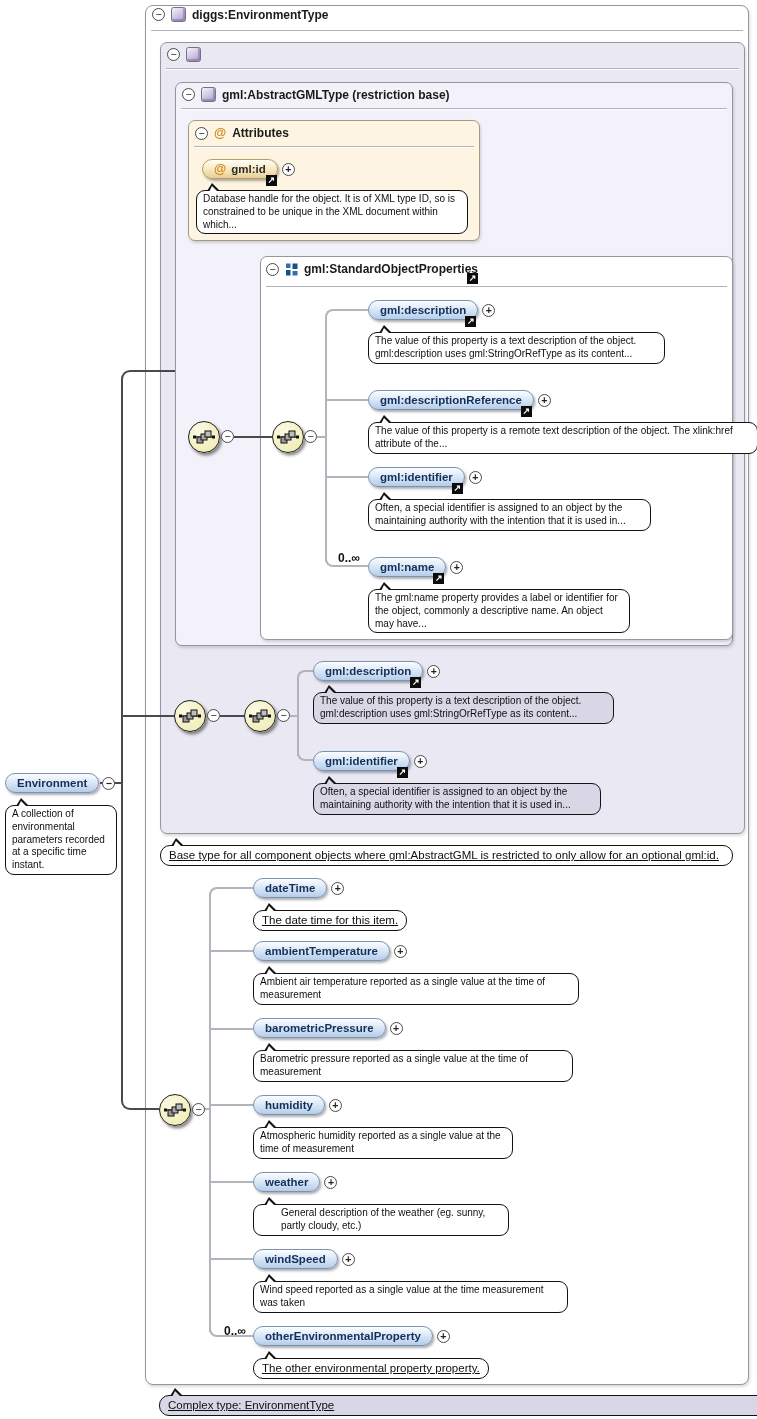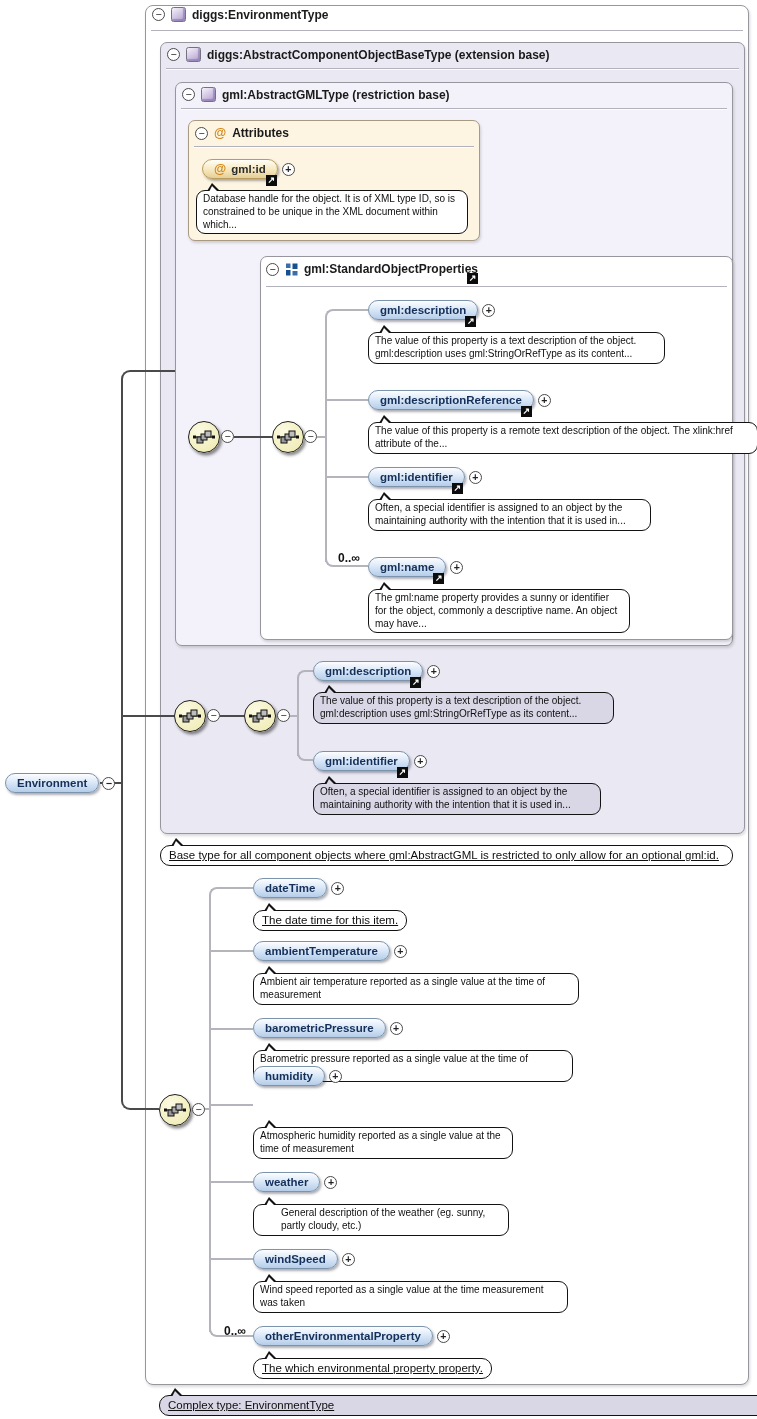--- a/index.html
+++ b/index.html
@@ -103,21 +103,20 @@
   <div class="lcx" style="left:209px;top:1325px;width:44px;height:12px;"></div>
 
   <div class="hdr" style="left:152px;top:7px;">
     <span class="circle">−</span>
     <span class="tyicon"></span>
     <span class="lbl">diggs:EnvironmentType</span>
   </div>
   <div class="hdr" style="left:167px;top:47px;">
     <span class="circle">−</span>
     <span class="tyicon"></span>
-    <span class="lbl">diggs:AbstractComponentObjectBaseType (extension base)</span>
   </div>
   <div class="hdr" style="left:182px;top:87px;">
     <span class="circle">−</span>
     <span class="tyicon"></span>
     <span class="lbl">gml:AbstractGMLType (restriction base)</span>
   </div>
   <div class="hdr" style="left:195px;top:126px;">
     <span class="circle">−</span>
     <span class="at">@</span>
     <span class="lbl">Attributes</span>
@@ -220,40 +219,41 @@
     <span class="circle abs" style="right:-18px;top:3px;">+</span>
   </div>
   <div class="callout" style="left:368px;top:499px;width:283px;">Often, a special identifier is assigned to an object by the maintaining authority with the intention that it is used in...</div>
 
   <div class="card" style="left:300px;top:551px;width:60px;">0..∞</div>
   <div class="badge" style="left:368px;top:557px;">
     <span>gml:name</span>
     <span class="linkbox abs" style="right:1px;bottom:-8px;">↗</span>
     <span class="circle abs" style="right:-18px;top:3px;">+</span>
   </div>
-  <div class="callout" style="left:368px;top:589px;width:262px;">The gml:name property provides a sunny or identifier for the object, commonly a descriptive name. An object may have...</div>
+  <div class="callout" style="left:368px;top:589px;width:262px;">The gml:name property provides a label or identifier for the object, commonly a descriptive name. An object may have...</div>
 
   <div class="badge" style="left:313px;top:661px;">
     <span>gml:description</span>
     <span class="linkbox abs" style="right:1px;bottom:-8px;">↗</span>
     <span class="circle abs" style="right:-18px;top:3px;">+</span>
   </div>
   <div class="callout lav" style="left:313px;top:692px;width:301px;">The value of this property is a text description of the object. gml:description uses gml:StringOrRefType as its content...</div>
 
   <div class="badge" style="left:313px;top:751px;">
     <span>gml:identifier</span>
     <span class="linkbox abs" style="right:1px;bottom:-8px;">↗</span>
     <span class="circle abs" style="right:-18px;top:3px;">+</span>
   </div>
   <div class="callout lav" style="left:313px;top:783px;width:288px;">Often, a special identifier is assigned to an object by the maintaining authority with the intention that it is used in...</div>
 
   <div class="badge" style="left:5px;top:773px;text-align:right;">
     <span>Environment</span>
     <span class="circle abs" style="right:-17px;top:3px;">−</span>
   </div>
+  <div class="callout" style="left:5px;top:805px;width:112px;">A collection of environmental parameters recorded at a specific time instant.</div>
 
   <div class="callout bar" style="left:160px;top:845px;width:573px;">Base type for all component objects where gml:AbstractGML is restricted to only allow for an optional gml:id.</div>
 
   <div class="badge" style="left:253px;top:878px;">
     <span>dateTime</span>
     <span class="circle abs" style="right:-18px;top:3px;">+</span>
   </div>
   <div class="callout bar" style="left:253px;top:910px;">The date time for this item.</div>
 
   <div class="badge" style="left:253px;top:941px;">
@@ -261,21 +261,21 @@
     <span class="circle abs" style="right:-18px;top:3px;">+</span>
   </div>
   <div class="callout" style="left:253px;top:973px;width:326px;">Ambient air temperature reported as a single value at the time of measurement</div>
 
   <div class="badge" style="left:253px;top:1018px;">
     <span>barometricPressure</span>
     <span class="circle abs" style="right:-18px;top:3px;">+</span>
   </div>
   <div class="callout" style="left:253px;top:1050px;width:320px;">Barometric pressure reported as a single value at the time of measurement</div>
 
-  <div class="badge" style="left:253px;top:1066px;text-align:center;">
+  <div class="badge" style="left:253px;top:1095px;text-align:center;">
     <span>humidity</span>
     <span class="circle abs" style="right:-18px;top:3px;">+</span>
   </div>
   <div class="callout" style="left:253px;top:1127px;width:260px;">Atmospheric humidity reported as a single value at the time of measurement</div>
 
   <div class="badge" style="left:253px;top:1172px;">
     <span>weather</span>
     <span class="circle abs" style="right:-18px;top:3px;">+</span>
   </div>
   <div class="callout" style="left:253px;top:1204px;width:256px;padding-left:27px;">General description of the weather (eg. sunny, partly cloudy, etc.)</div>
@@ -284,17 +284,17 @@
     <span>windSpeed</span>
     <span class="circle abs" style="right:-18px;top:3px;">+</span>
   </div>
   <div class="callout" style="left:253px;top:1281px;width:315px;">Wind speed reported as a single value at the time measurement was taken</div>
 
   <div class="card" style="left:186px;top:1324px;width:60px;">0..∞</div>
   <div class="badge" style="left:253px;top:1326px;">
     <span>otherEnvironmentalProperty</span>
     <span class="circle abs" style="right:-18px;top:3px;">+</span>
   </div>
-  <div class="callout bar" style="left:253px;top:1358px;">The which environmental property property.</div>
+  <div class="callout bar" style="left:253px;top:1358px;">The other environmental property property.</div>
 
   <div class="callout bar lav" style="left:159px;top:1395px;width:677px;">Complex type: EnvironmentType</div>
 
 </div>
 
 </body></html>

